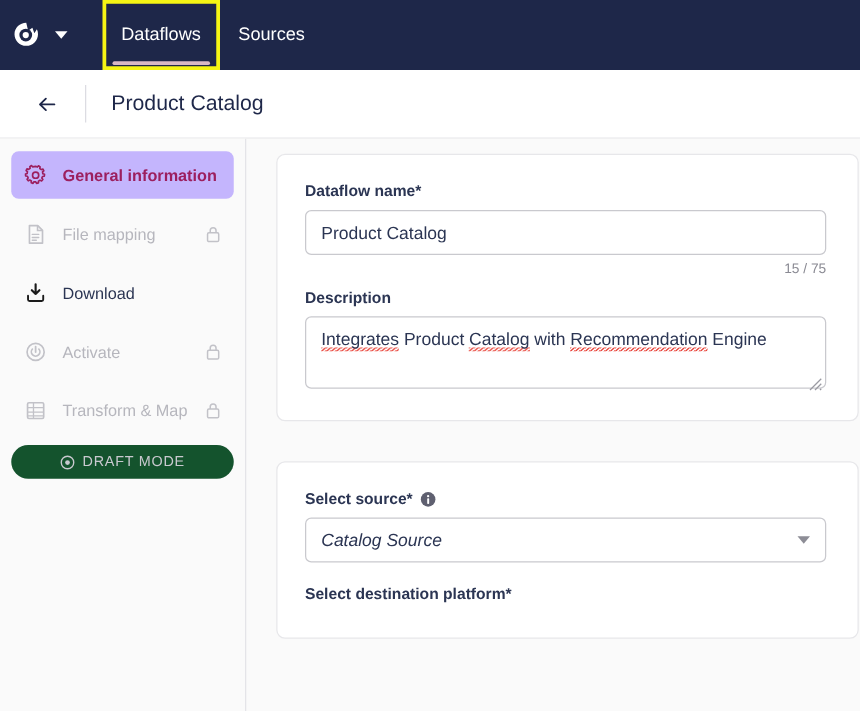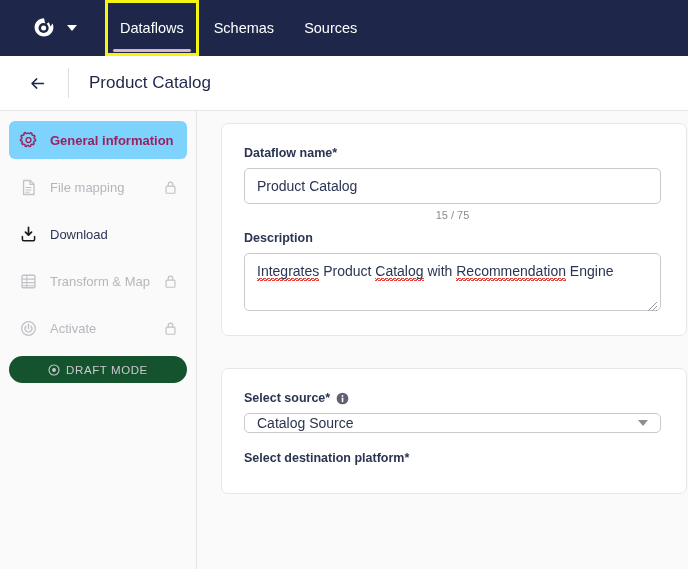--- a/index.html
+++ b/index.html
@@ -9,21 +9,21 @@
     background: #ffffff;
     overflow: hidden;
   }
 
   
   .topnav {
     height: 56px;
     background: #1e2749;
     display: flex;
     align-items: center;
-    padding-left: 31px;
+    padding-left: 8px;
     position: relative;
   }
   .brand { display: flex; align-items: center; gap: 10px; margin-right: 28px; }
   .brand-logo { width: 26px; height: 26px; display: block; }
   .brand-caret {
     width: 0; height: 0;
     border-left: 5px solid transparent;
     border-right: 5px solid transparent;
     border-top: 6px solid #ffffff;
   }
@@ -87,21 +87,21 @@
     align-items: center;
     height: 38px;
     border-radius: 6px;
     padding: 0 10px;
     margin-bottom: 9px;
     font-size: 13px;
     color: #2b3553;
     cursor: pointer;
     gap: 12px;
   }
-  .side-item.active { background: #7dd3fc; color: #9c1f5f; font-weight: bold; }
+  .side-item.active { background: #c4b5fd; color: #9c1f5f; font-weight: bold; }
   .side-item.locked { color: #b6b6bd; cursor: default; }
   .side-ico { width: 19px; height: 19px; flex-shrink: 0; display: block; }
   .side-label { flex: 1; white-space: nowrap; }
   .lock-ico { width: 13px; height: 15px; flex-shrink: 0; }
 
   .draft-pill {
     margin-top: 7px;
     height: 27px;
     border-radius: 14px;
     background: #14532d;
@@ -144,21 +144,21 @@
     border: 1px solid #c9c9ce;
     border-radius: 5px;
     padding: 0 12px;
     font-size: 14px;
     color: #2b3553;
     font-family: "Liberation Sans", sans-serif;
     background: #fff;
     outline: none;
   }
   .counter {
-    text-align: center;
+    text-align: right;
     font-size: 11px;
     color: #8a8a93;
     margin-top: 5px;
   }
   .ta-wrap { position: relative; }
   .textarea {
     width: 100%;
     height: 58px;
     border: 1px solid #c9c9ce;
     border-radius: 5px;
@@ -190,30 +190,31 @@
   }
   .resize-grip {
     position: absolute;
     right: 3px; bottom: 3px;
     width: 11px; height: 11px;
     pointer-events: none;
   }
   .select-wrap { position: relative; }
   .select-box {
     width: 100%;
-    height: 20px;
+    height: 36px;
     border: 1px solid #c9c9ce;
     border-radius: 5px;
     padding: 0 34px 0 12px;
     font-size: 14px;
     color: #2b3553;
     display: flex;
     align-items: center;
     background: #fff;
     cursor: pointer;
+    font-style: italic;
   }
   .select-caret {
     position: absolute;
     right: 13px; top: 50%;
     transform: translateY(-50%);
     width: 0; height: 0;
     border-left: 5px solid transparent;
     border-right: 5px solid transparent;
     border-top: 6px solid #8d8d96;
     pointer-events: none;
@@ -231,23 +232,20 @@
       <circle cx="12.6" cy="13" r="5.1" fill="#1e2749"></circle>
       <circle cx="12.6" cy="13" r="2.5" fill="#ffffff"></circle>
     </svg>
     <span class="brand-caret"></span>
   </div>
   <div class="navtabs">
     <div class="navtab active focused">
       <span>Dataflows</span>
     </div>
     <div class="navtab">
-      <span>Schemas</span>
-    </div>
-    <div class="navtab">
       <span>Sources</span>
     </div>
   </div>
 </div>
 
 <div class="pageheader">
   <div class="backbtn">
     <svg width="19" height="19" viewBox="0 0 19 19">
       <path d="M15.5 9.5H4M4 9.5l4.7-4.6M4 9.5l4.7 4.6" stroke="#1e2749" stroke-width="1.5" fill="none" stroke-linecap="round" stroke-linejoin="round"></path>
     </svg>
@@ -284,37 +282,37 @@
     <div class="side-item">
       <svg class="side-ico" viewBox="0 0 20 20">
         <path d="M10 2.5v8.2M10 10.7l-3.2-3.2M10 10.7l3.2-3.2" stroke="#1b1b1b" stroke-width="1.8" fill="none" stroke-linecap="round" stroke-linejoin="round"></path>
         <path d="M3.6 12.2v3.1c0 .7.6 1.3 1.3 1.3h10.2c.7 0 1.3-.6 1.3-1.3v-3.1" stroke="#1b1b1b" stroke-width="1.6" fill="none" stroke-linecap="round"></path>
       </svg>
       <span class="side-label">Download</span>
     </div>
 
     <div class="side-item locked">
       <svg class="side-ico" viewBox="0 0 20 20">
-        <rect x="3.2" y="3.4" width="13.6" height="13.2" rx="1.2" fill="none" stroke="#c2c2c8" stroke-width="1.4"></rect>
-        <path d="M3.2 7.5h13.6M3.2 11.2h13.6M3.2 14.4h13.6M8.2 3.4v13.2" stroke="#c2c2c8" stroke-width="1.1"></path>
-      </svg>
-      <span class="side-label">Transform &amp; Map</span>
+        <circle cx="10" cy="10" r="7.2" fill="none" stroke="#c2c2c8" stroke-width="1.4"></circle>
+        <path d="M10 5.6v4.6" stroke="#c2c2c8" stroke-width="1.5" stroke-linecap="round"></path>
+        <path d="M7.3 7.6a3.6 3.6 0 1 0 5.4 0" fill="none" stroke="#c2c2c8" stroke-width="1.4" stroke-linecap="round"></path>
+      </svg>
+      <span class="side-label">Activate</span>
       <svg class="lock-ico" viewBox="0 0 14 16">
         <rect x="2.2" y="6.6" width="9.6" height="7.6" rx="1.2" fill="none" stroke="#c2c2c8" stroke-width="1.3"></rect>
         <path d="M4.5 6.6V4.7a2.5 2.5 0 0 1 5 0v1.9" fill="none" stroke="#c2c2c8" stroke-width="1.3"></path>
       </svg>
     </div>
 
     <div class="side-item locked">
       <svg class="side-ico" viewBox="0 0 20 20">
-        <circle cx="10" cy="10" r="7.2" fill="none" stroke="#c2c2c8" stroke-width="1.4"></circle>
-        <path d="M10 5.6v4.6" stroke="#c2c2c8" stroke-width="1.5" stroke-linecap="round"></path>
-        <path d="M7.3 7.6a3.6 3.6 0 1 0 5.4 0" fill="none" stroke="#c2c2c8" stroke-width="1.4" stroke-linecap="round"></path>
-      </svg>
-      <span class="side-label">Activate</span>
+        <rect x="3.2" y="3.4" width="13.6" height="13.2" rx="1.2" fill="none" stroke="#c2c2c8" stroke-width="1.4"></rect>
+        <path d="M3.2 7.5h13.6M3.2 11.2h13.6M3.2 14.4h13.6M8.2 3.4v13.2" stroke="#c2c2c8" stroke-width="1.1"></path>
+      </svg>
+      <span class="side-label">Transform &amp; Map</span>
       <svg class="lock-ico" viewBox="0 0 14 16">
         <rect x="2.2" y="6.6" width="9.6" height="7.6" rx="1.2" fill="none" stroke="#c2c2c8" stroke-width="1.3"></rect>
         <path d="M4.5 6.6V4.7a2.5 2.5 0 0 1 5 0v1.9" fill="none" stroke="#c2c2c8" stroke-width="1.3"></path>
       </svg>
     </div>
 
     <div class="draft-pill">
       <svg width="12" height="12" viewBox="0 0 12 12">
         <circle cx="6" cy="6" r="5" fill="none" stroke="#c9c9cf" stroke-width="1.1"></circle>
         <circle cx="6" cy="6" r="1.9" fill="#c9c9cf"></circle>

